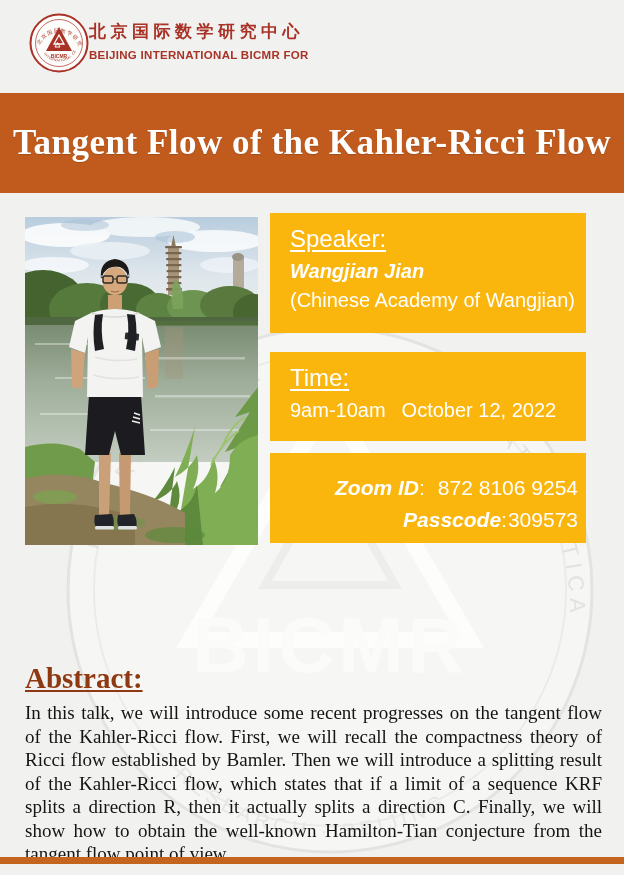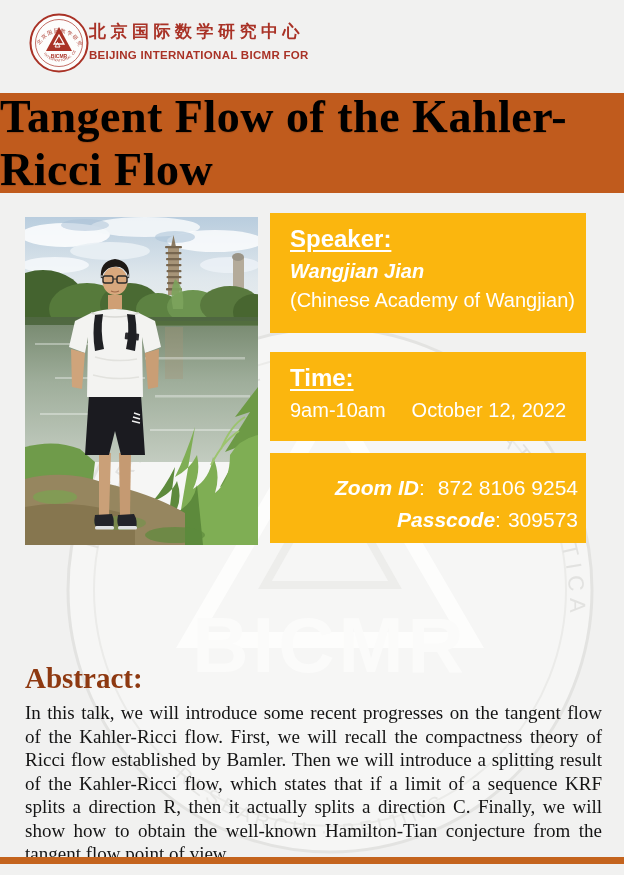--- a/index.html
+++ b/index.html
@@ -18,54 +18,54 @@
   .org-cn { font-size:17px; font-weight:600; letter-spacing:4.5px; color:#a93226; white-space:nowrap; }
   .org-en { font-size:11.5px; font-weight:bold; letter-spacing:0.3px; margin-top:5px; line-height:15px; color:#a93226; }
   
   .banner {
     position:absolute; left:0; top:93px; width:624px; height:100px;
     background:#c05b1d; z-index:2;
     display:flex; align-items:center; justify-content:center;
   }
   .banner h1 {
     font-family:"Liberation Serif", serif; font-weight:bold;
-    font-size:46px; color:#000000; letter-spacing:0.5px;
+    font-size:35px; color:#ffffff; letter-spacing:0.5px;
     text-shadow:0 1px 1px rgba(0,0,0,0.15);
   }
   
   .photo { position:absolute; left:25px; top:217px; width:233px; height:328px; z-index:2; }
   .photo svg { display:block; }
   
   .infobox {
     position:absolute; left:270px; width:316px; background:#fbb60e;
     color:#ffffff; z-index:2; padding:12px 8px 0 20px;
   }
   .box-speaker { top:213px; height:120px; }
   .box-time    { top:352px; height:89px; }
   .box-zoom    { top:453px; height:90px; padding-top:19px;text-align:right; }
   .box-head {
-    font-size:24px; font-weight:bold; text-decoration:underline;
+    font-size:24px; font-weight:normal; text-decoration:underline;
     text-underline-offset:3px; margin-bottom:4px;
   }
   .box-line { font-size:20px; line-height:29px; white-space:nowrap; }
   .bold { font-weight:bold;font-style:italic; }
-  .date-gap { margin-left:26px; }
+  .date-gap { margin-left:16px; }
   .zoom-line { font-size:21px; line-height:32px; white-space:nowrap; }
   .val-gap1 { margin-left:13px; }
-  .val-gap2 { margin-left:7px; }
+  .val-gap2 { margin-left:1px; }
   
   .bio {
     position:absolute; left:25px; top:561px; width:577px; z-index:2;
     font-family:"Liberation Serif", serif; font-size:19px; line-height:23.5px;
     color:#141414; text-align:justify;
   }
   .abstract-head {
     position:absolute; left:25px; top:662px; z-index:2;
     font-family:"Liberation Serif", serif; font-weight:bold;
-    font-size:29px; color:#8e3911;
+    font-size:29px; color:#8e3911;text-decoration:underline;
   }
   .abstract-body {
     position:absolute; left:25px; top:701px; width:577px; z-index:2;
     font-family:"Liberation Serif", serif; font-size:19px; line-height:23.5px;
     color:#141414; text-align:justify;
   }
   
   .footer-bar {
     position:absolute; left:0; top:857px; width:624px; height:7px;
     background:#c4641e; z-index:2;

